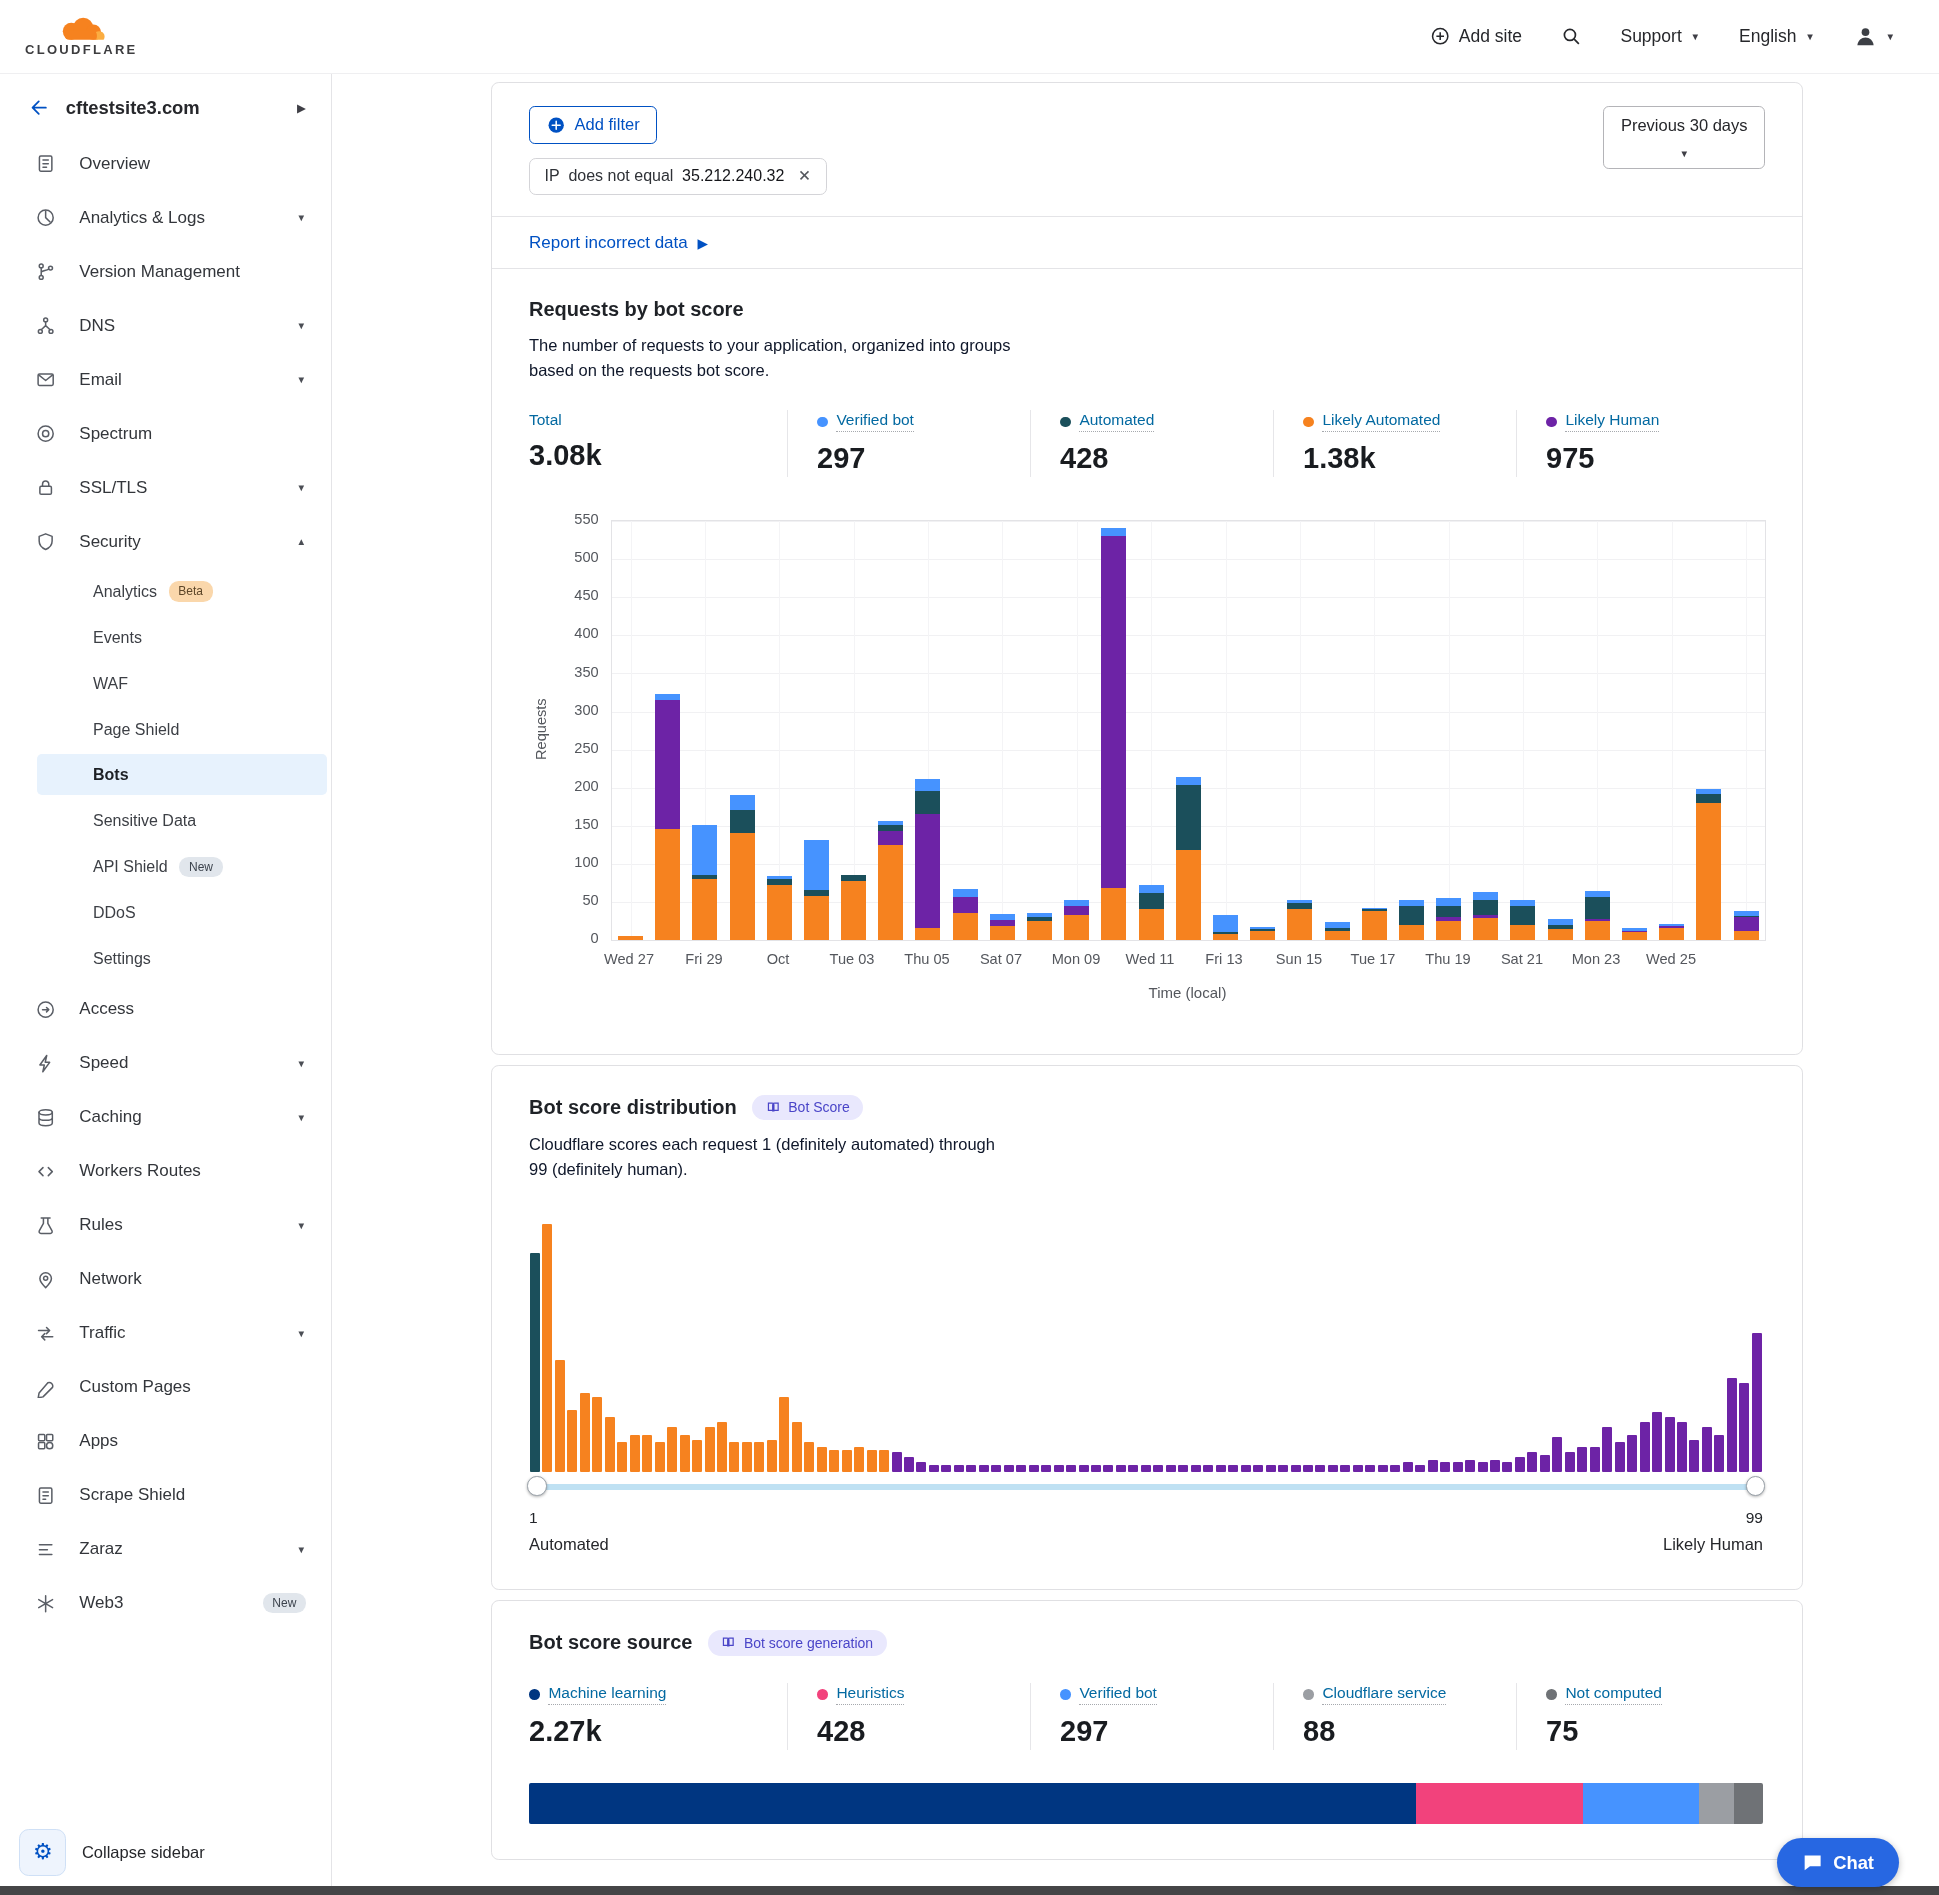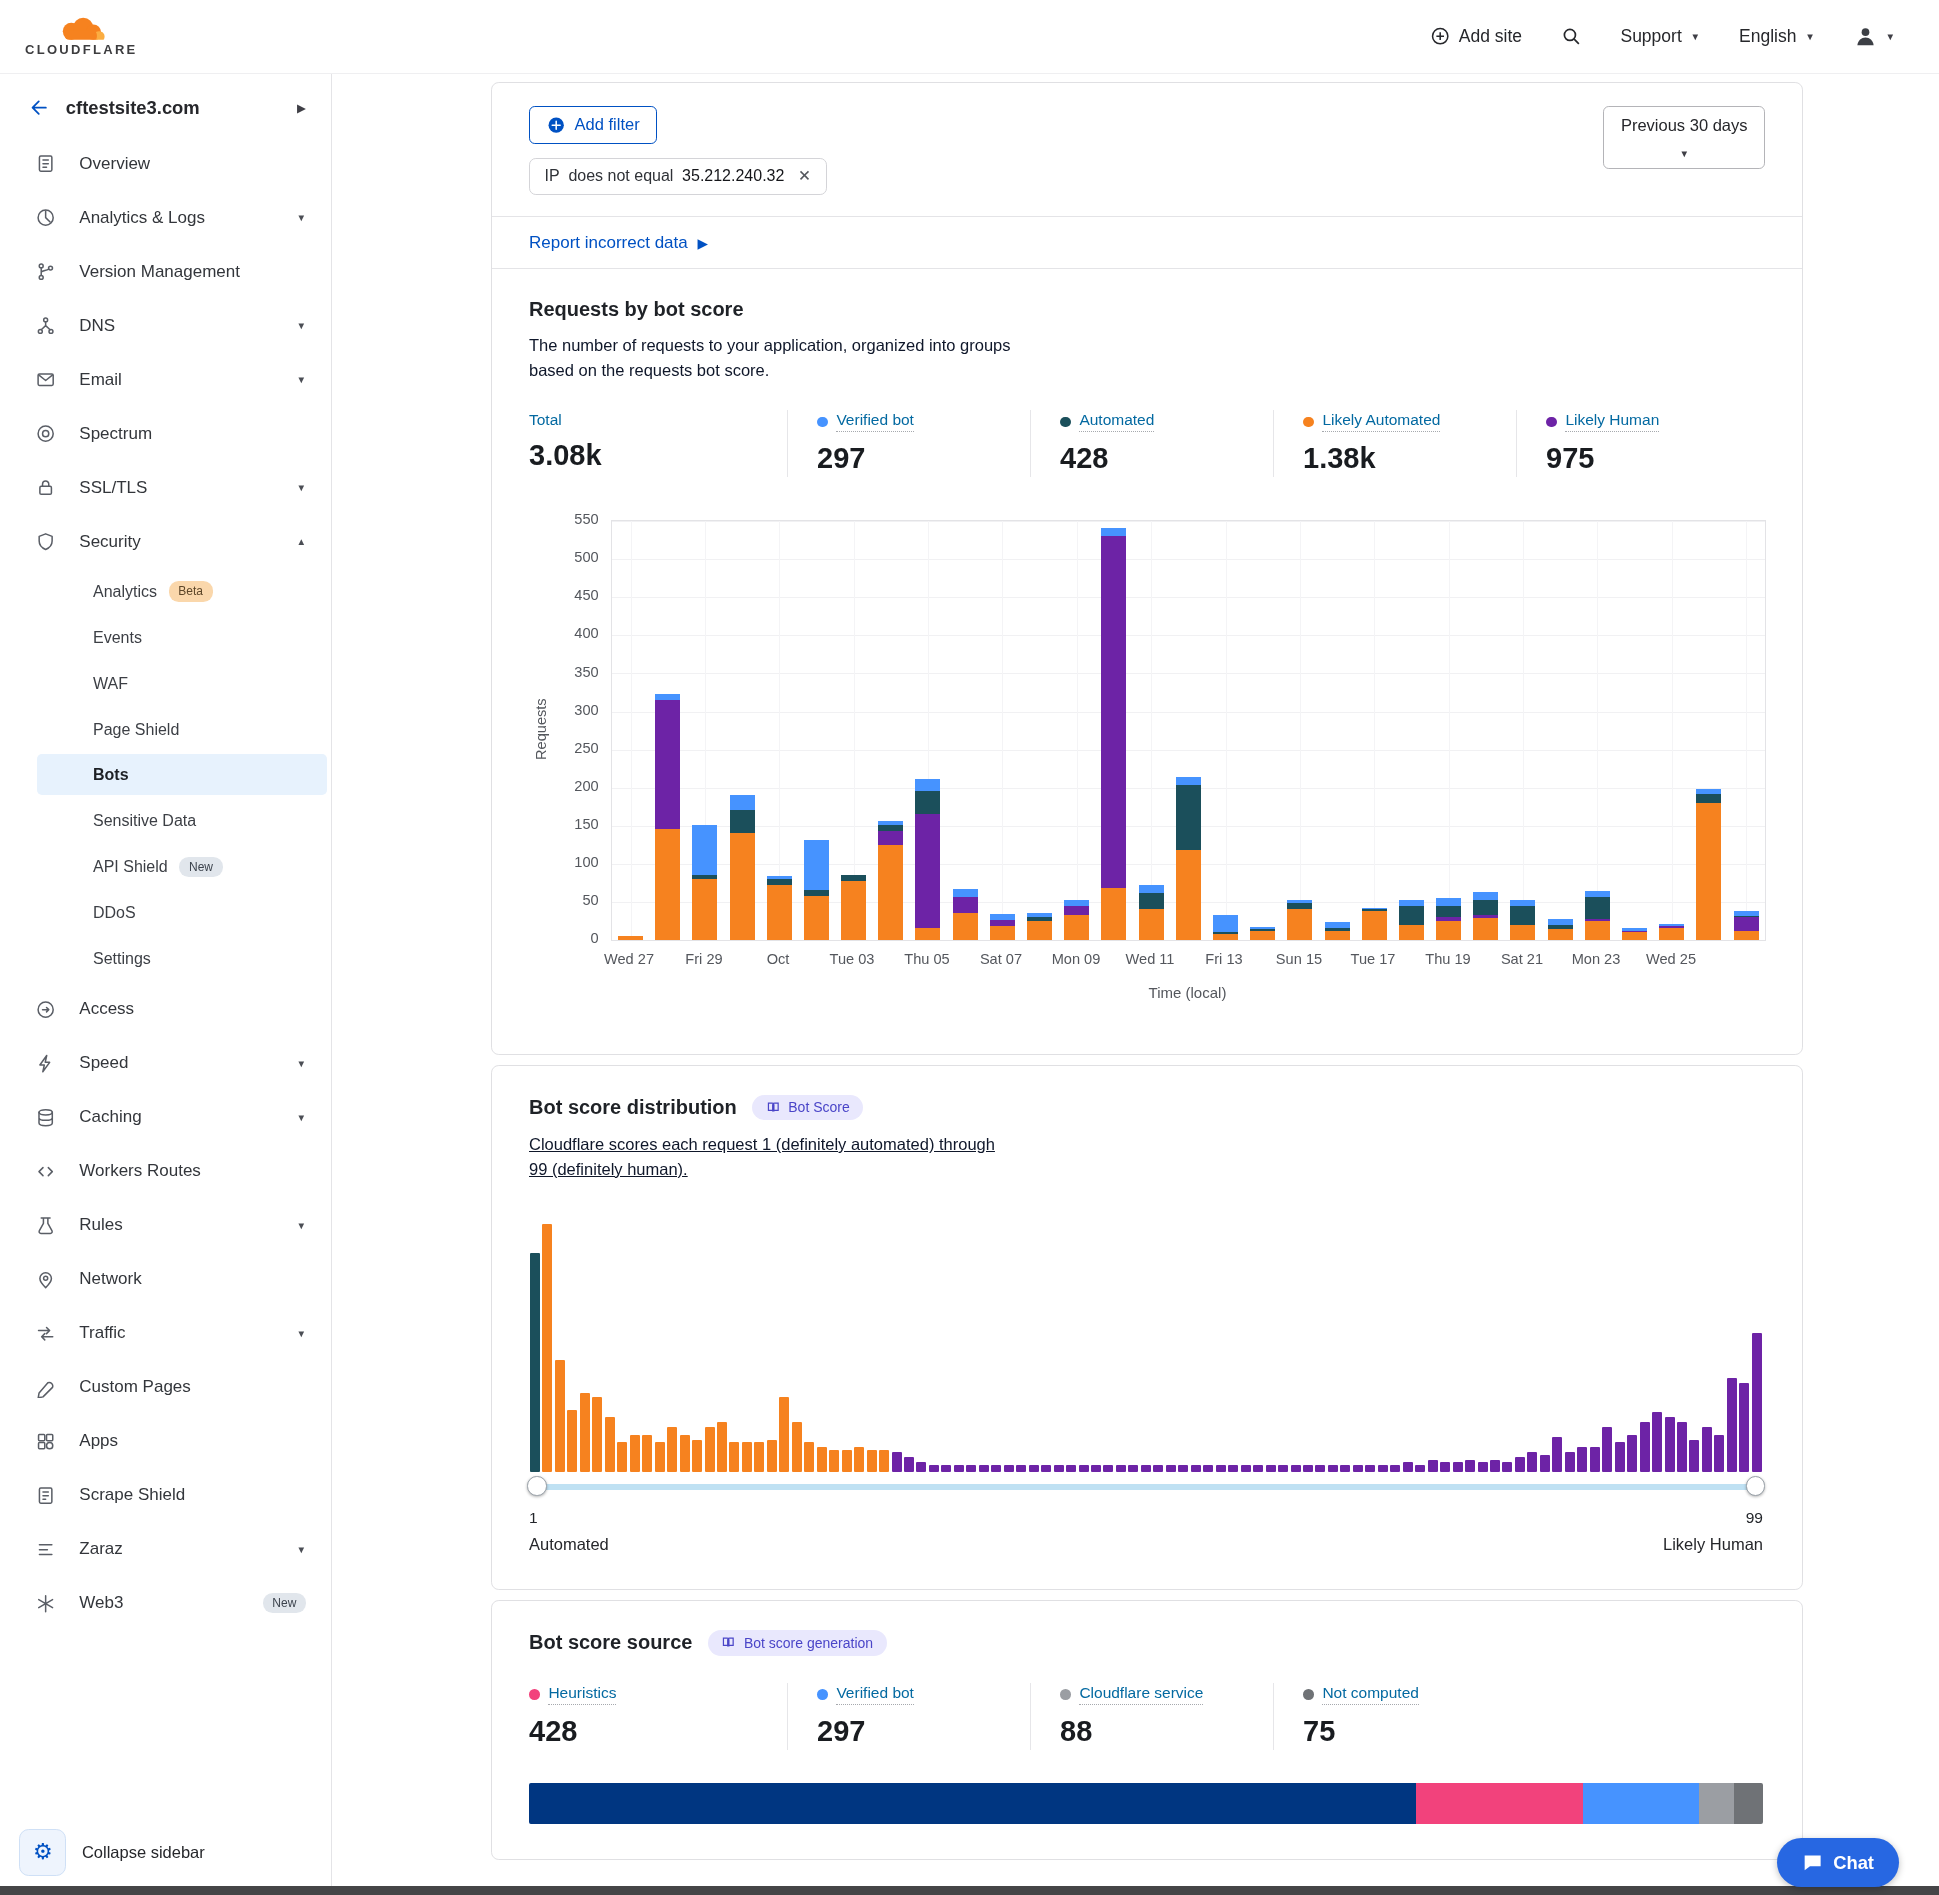--- a/index.html
+++ b/index.html
@@ -60,21 +60,21 @@
   .report-row{border-top:1px solid #e4e4e7;border-bottom:1px solid #e4e4e7;padding:15.5px 37px;
               font-size:17px;color:#0051c3;display:flex;align-items:center;gap:9.7px;cursor:pointer;}
   .report-arrow{font-size:13.6px;}
 
   .section{padding:29px 37px 35px;}
   .sec-title{font-size:20px;font-weight:bold;color:#1f2227;display:flex;align-items:center;gap:15.5px;}
   .pill-badge{display:inline-flex;align-items:center;gap:7.8px;background:#e9e8fd;color:#4a45c8;
               font-size:14px;font-weight:normal;padding:4.9px 13.6px;border-radius:13.6px;}
   .sec-desc{font-size:16.5px;color:#0f172a;line-height:1.5;margin-top:11.6px;}
   .desc-requests{max-width:490px;}
-  .desc-dist{max-width:466px;text-decoration:underline;}
+  .desc-dist{max-width:466px;}
 
   .stats-row{display:flex;margin-top:27px;}
   .stat-cell{padding:1.9px 29px;border-left:1px solid #e6e6e9;min-width:243px;box-sizing:border-box;}
   .stat-cell:first-child{border-left:none;padding-left:0;min-width:258px;}
   .stat-label{font-size:15.5px;color:#0369a1;display:inline-flex;align-items:center;gap:8.7px;}
   .dot{width:10.7px;height:10.7px;border-radius:50%;display:inline-block;flex:none;}
   .stat-label.dotted .lbl-text{border-bottom:1.9px dotted #a6a9ae;padding-bottom:1.9px;}
   .stat-value{font-size:29px;color:#191c20;margin-top:9.7px;font-weight:bold;}
 
   
@@ -758,20 +758,24 @@
             <span class="hicon">
               <svg width="14.6" height="14.6" viewBox="0 0 24 24" fill="none" stroke="#4a45c8" stroke-width="2">
                   <path d="M4 5h6a3 3 0 013 3v11a2 2 0 00-2-2H4zM20 5h-6a3 3 0 00-3 3v11a2 2 0 012-2h7z"></path>
                 </svg>
             </span>
             <span>Bot score generation</span>
           </span>
         </div>
         <div class="stats-row" id="source-stats">
             <div class="stat-cell"><div class="stat-label dotted">
+                <span class="dot" style="background: rgb(0, 54, 129);"></span>
+                <span class="lbl-text">Machine learning</span>
+              </div><div class="stat-value">2.27k</div></div>
+            <div class="stat-cell"><div class="stat-label dotted">
                 <span class="dot" style="background: rgb(242, 66, 124);"></span>
                 <span class="lbl-text">Heuristics</span>
               </div><div class="stat-value">428</div></div>
             <div class="stat-cell"><div class="stat-label dotted">
                 <span class="dot" style="background: rgb(70, 147, 255);"></span>
                 <span class="lbl-text">Verified bot</span>
               </div><div class="stat-value">297</div></div>
             <div class="stat-cell"><div class="stat-label dotted">
                 <span class="dot" style="background: rgb(155, 158, 163);"></span>
                 <span class="lbl-text">Cloudflare service</span>

